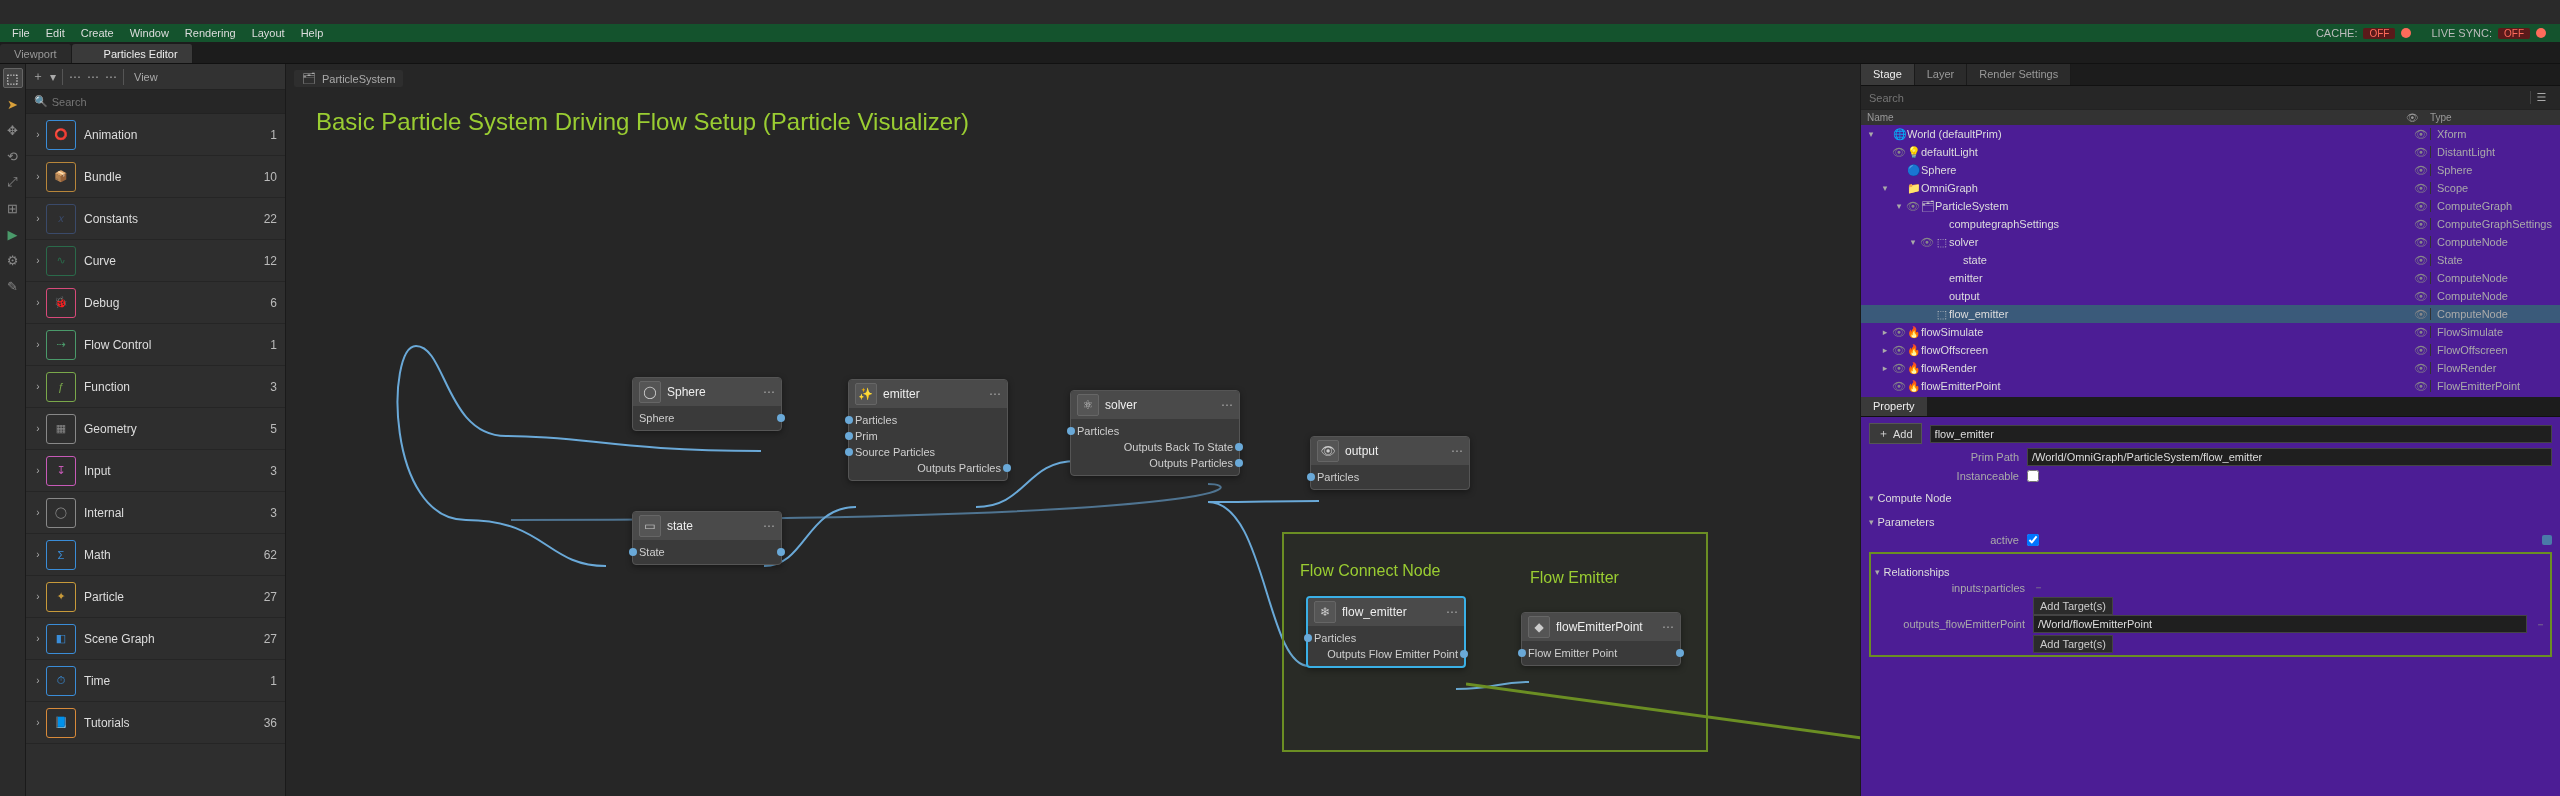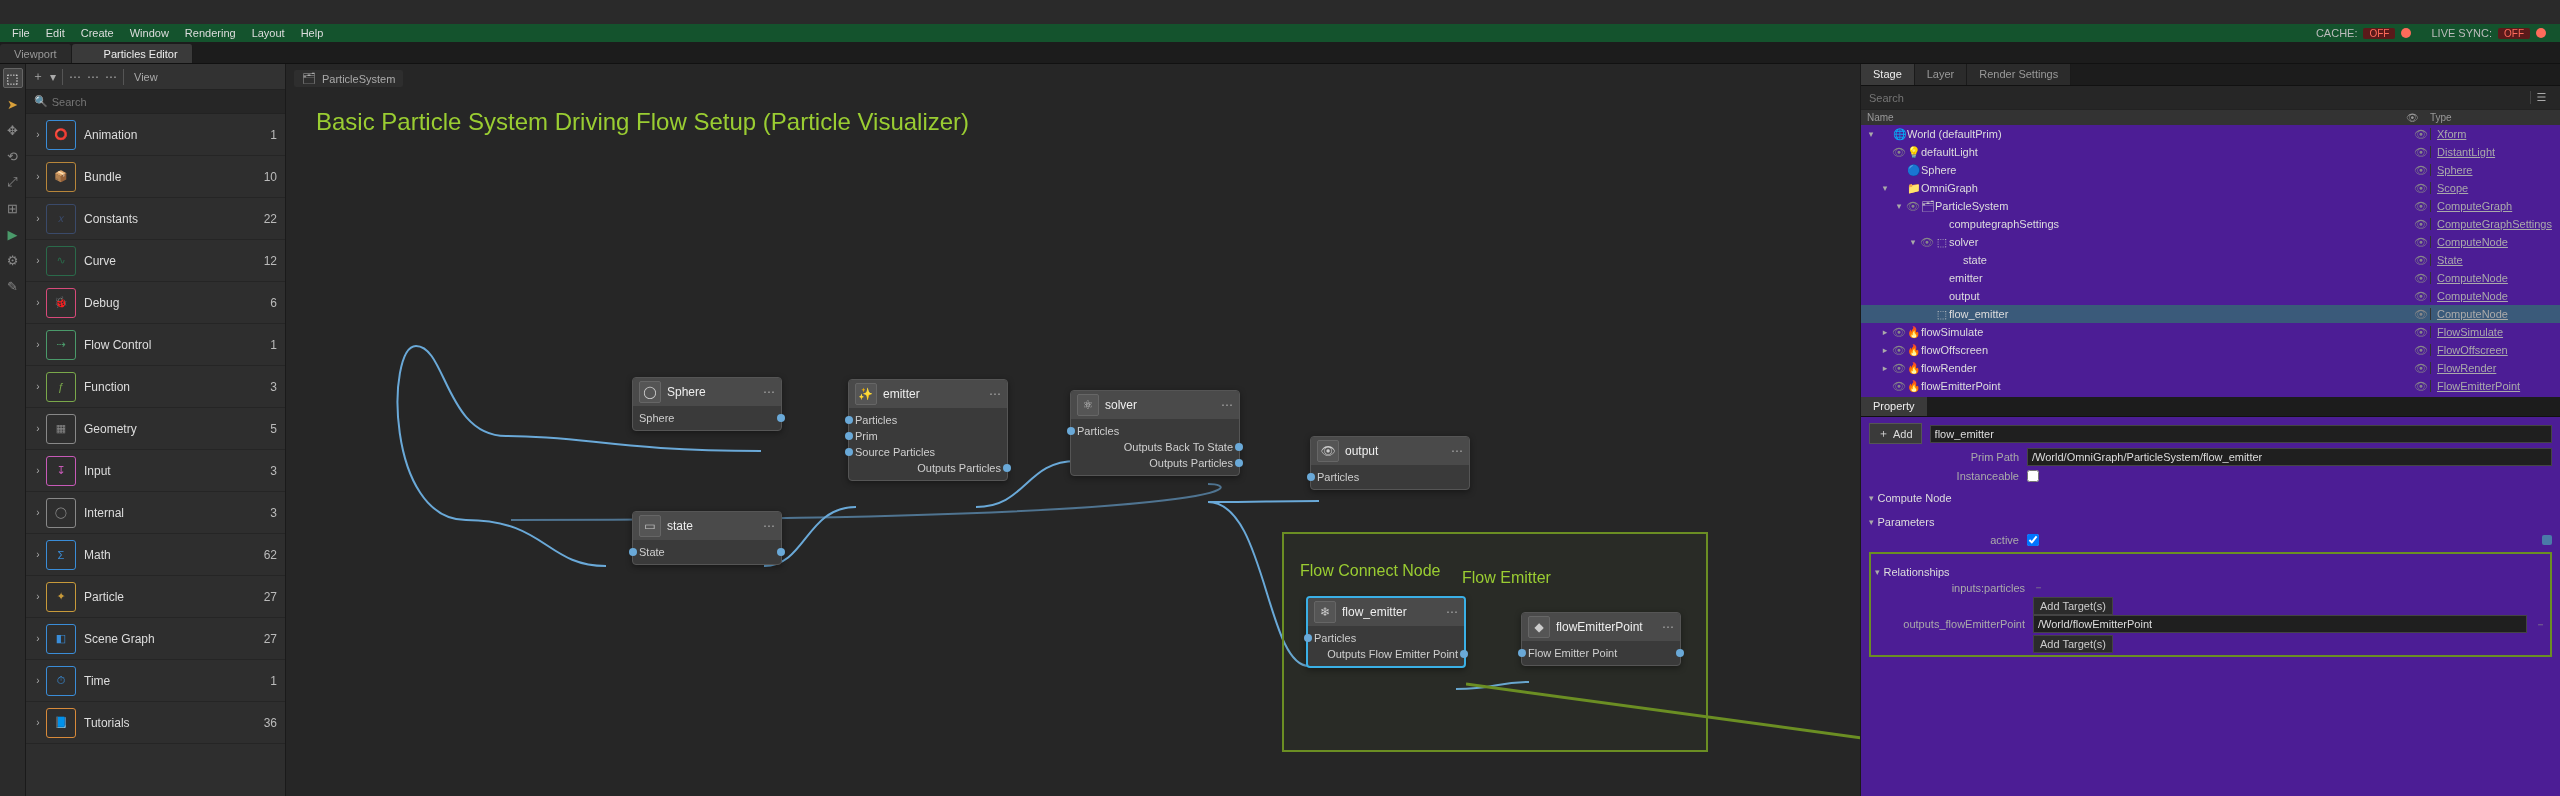--- a/index.html
+++ b/index.html
@@ -209,21 +209,21 @@
     display:flex; align-items:center; height:18px; font-size:11px;
     padding-left:4px;
   }
   .trow.sel { background:#3a5a7a; }
   .trow .indent { display:inline-block; }
   .trow .tog { width:12px; color:#aaa; font-size:9px; text-align:center;}
   .trow .eye { width:16px; color:#888; text-align:center; font-size:11px;}
   .trow .ricon { width:14px; text-align:center; }
   .trow .rname { flex:1; color:#ddd; overflow:hidden; text-overflow:ellipsis; white-space:nowrap;}
   .trow .vis { width:18px; color:#888; text-align:center; font-size:11px;}
-  .trow .rtype { width:130px; color:#aaa; padding-left:6px; border-left:1px solid #333; overflow:hidden; text-overflow:ellipsis; white-space:nowrap;text-decoration:underline;}
+  .trow .rtype { width:130px; color:#aaa; padding-left:6px; border-left:1px solid #333; overflow:hidden; text-overflow:ellipsis; white-space:nowrap;}
   
   .proptabs { display:flex; height:20px; background:#1c1c1c; border-bottom:1px solid #111; margin-top:2px;}
   .proptabs .tab { padding:3px 12px; background:#3a3a3a; color:#eee; font-size:11px;}
   .props { flex:1; padding:6px 8px; display:flex; flex-direction:column; gap:4px; overflow:auto;}
   .prow { display:flex; align-items:center; gap:8px; font-size:11px;}
   .prow .plabel { width:150px; color:#aaa; text-align:right; }
   .prow .pfield {
     flex:1; background:#1f1f1f; border:1px solid #444; color:#ddd;
     padding:2px 4px; font-size:11px; height:18px;
   }
@@ -411,21 +411,21 @@
       <path d="M 478 502 C 520 502 520 443 570 443" stroke="#6aa9d8" stroke-width="2" fill="none"></path>
       <path d="M 690 443 C 740 443 740 397 790 397" stroke="#6aa9d8" stroke-width="2" fill="none"></path>
       <path d="M 922 420 C 960 420 960 456 225 456" stroke="#6aa9d8" stroke-width="2" fill="none" opacity="0.6"></path>
       <path d="M 922 438 C 980 438 980 437 1033 437" stroke="#6aa9d8" stroke-width="2" fill="none"></path>
       <path d="M 922 438 C 980 438 980 602 1023 602" stroke="#6aa9d8" stroke-width="2" fill="none"></path>
       <path d="M 1170 625 C 1210 625 1210 618 1243 618" stroke="#6aa9d8" stroke-width="2" fill="none"></path>
     </svg>
 
     <div class="annobox" style="left:996px; top:468px; width:426px; height:220px;"></div>
     <div class="anno-label" style="left:1014px; top:498px;">Flow Connect Node</div>
-    <div class="anno-label" style="left:1176px; top:505px;">Flow Emitter</div>
+    <div class="anno-label" style="left:1244px; top:505px;">Flow Emitter</div>
 
     <div class="node" style="left:346px; top:313px; width:150px;">
       <div class="nhead">
           <div class="nicon">◯</div>
         <div class="ntitle">Sphere</div>
         <div class="ndots">⋯</div>
         </div>
       <div class="nbody">
         <div class="nrow">
             <span>Sphere</span>

